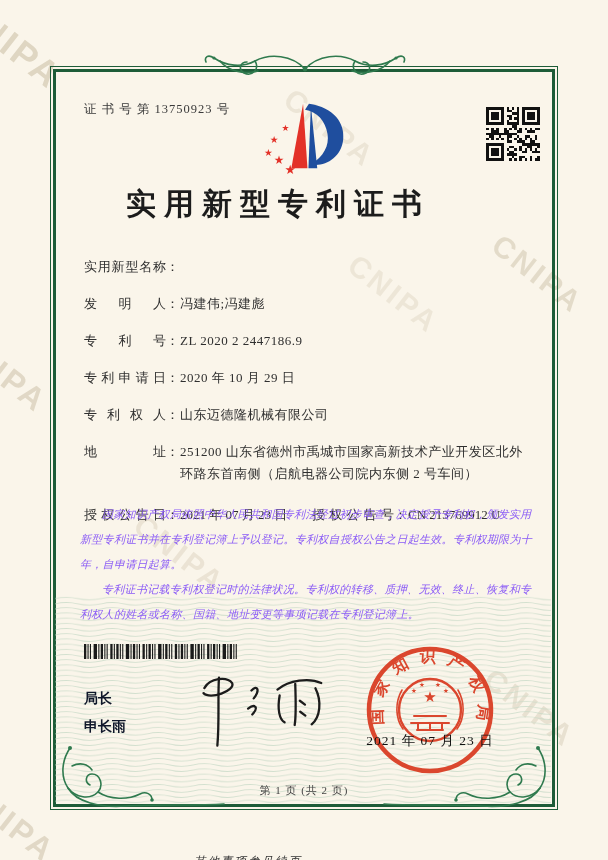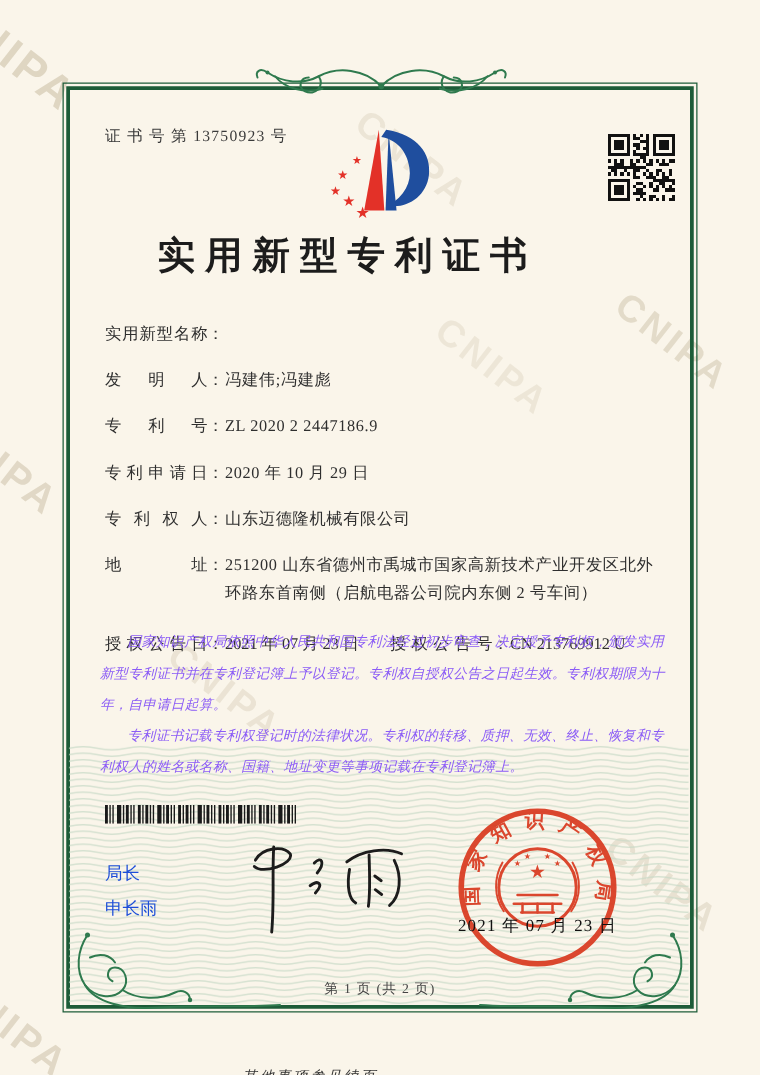--- a/index.html
+++ b/index.html
@@ -41,21 +41,21 @@
   .body-text{position:absolute;left:80px;top:502px;width:452px;}
   .body-text p{margin:0;text-indent:2em;font-style:italic;font-size:11px;
     line-height:25px;color:#8b5cf6;letter-spacing:0.3px;}
   
   .waves{position:absolute;left:55px;top:596px;width:496px;height:208px;pointer-events:none;}
   
   .barcode{position:absolute;left:84px;top:644px;width:155px;height:15px;}
   
   .sign-block{position:absolute;left:84px;top:684px;
     font-family:"Liberation Sans","DejaVu Sans",sans-serif;
-    font-weight:normal;font-size:14px;line-height:28px;color:#1d4ed8;}
+    font-weight:bold;font-size:14px;line-height:28px;color:#0f172a;}
   .signature{position:absolute;left:190px;top:660px;width:150px;height:92px;}
   
   .seal{position:absolute;left:360px;top:640px;width:140px;height:140px;opacity:0.93;}
   .seal-date{position:absolute;left:352px;top:732px;width:156px;text-align:center;
     font-size:13.5px;letter-spacing:1px;color:#111;}
   
   .page-ind{position:absolute;left:0;top:783px;width:608px;text-align:center;
     font-size:11px;letter-spacing:1px;color:#444;}
   .footer-note{position:absolute;left:0;top:818px;width:496px;text-align:center;
     font-size:11.5px;font-style:italic;letter-spacing:2px;color:#333;margin-top:36px;}

